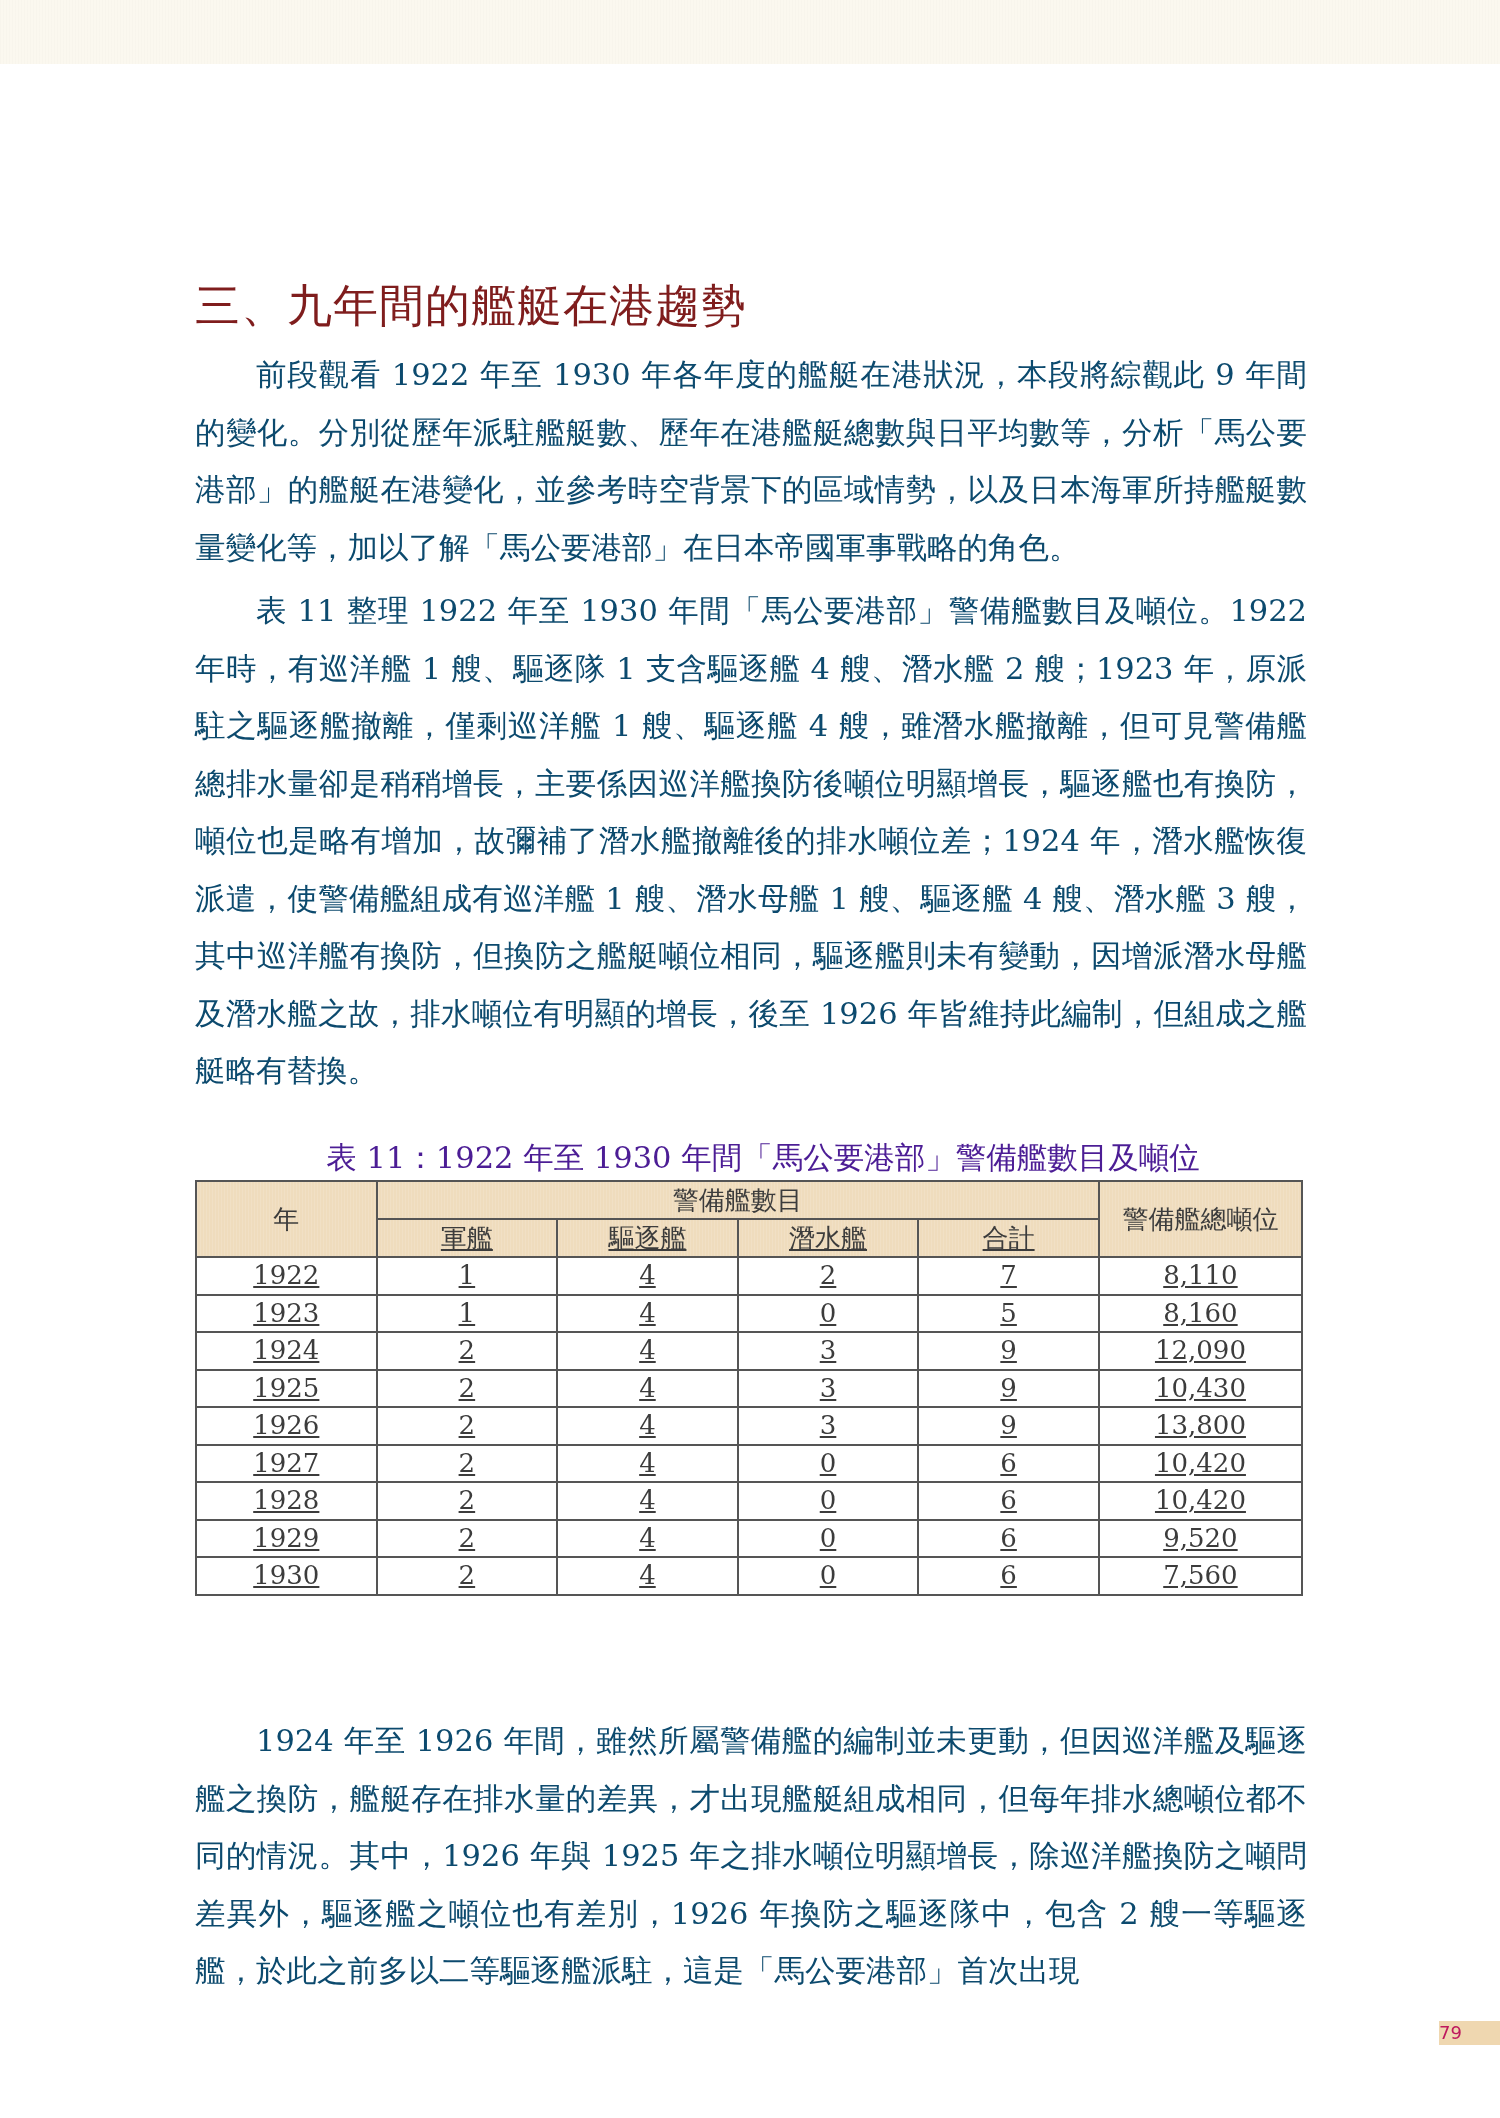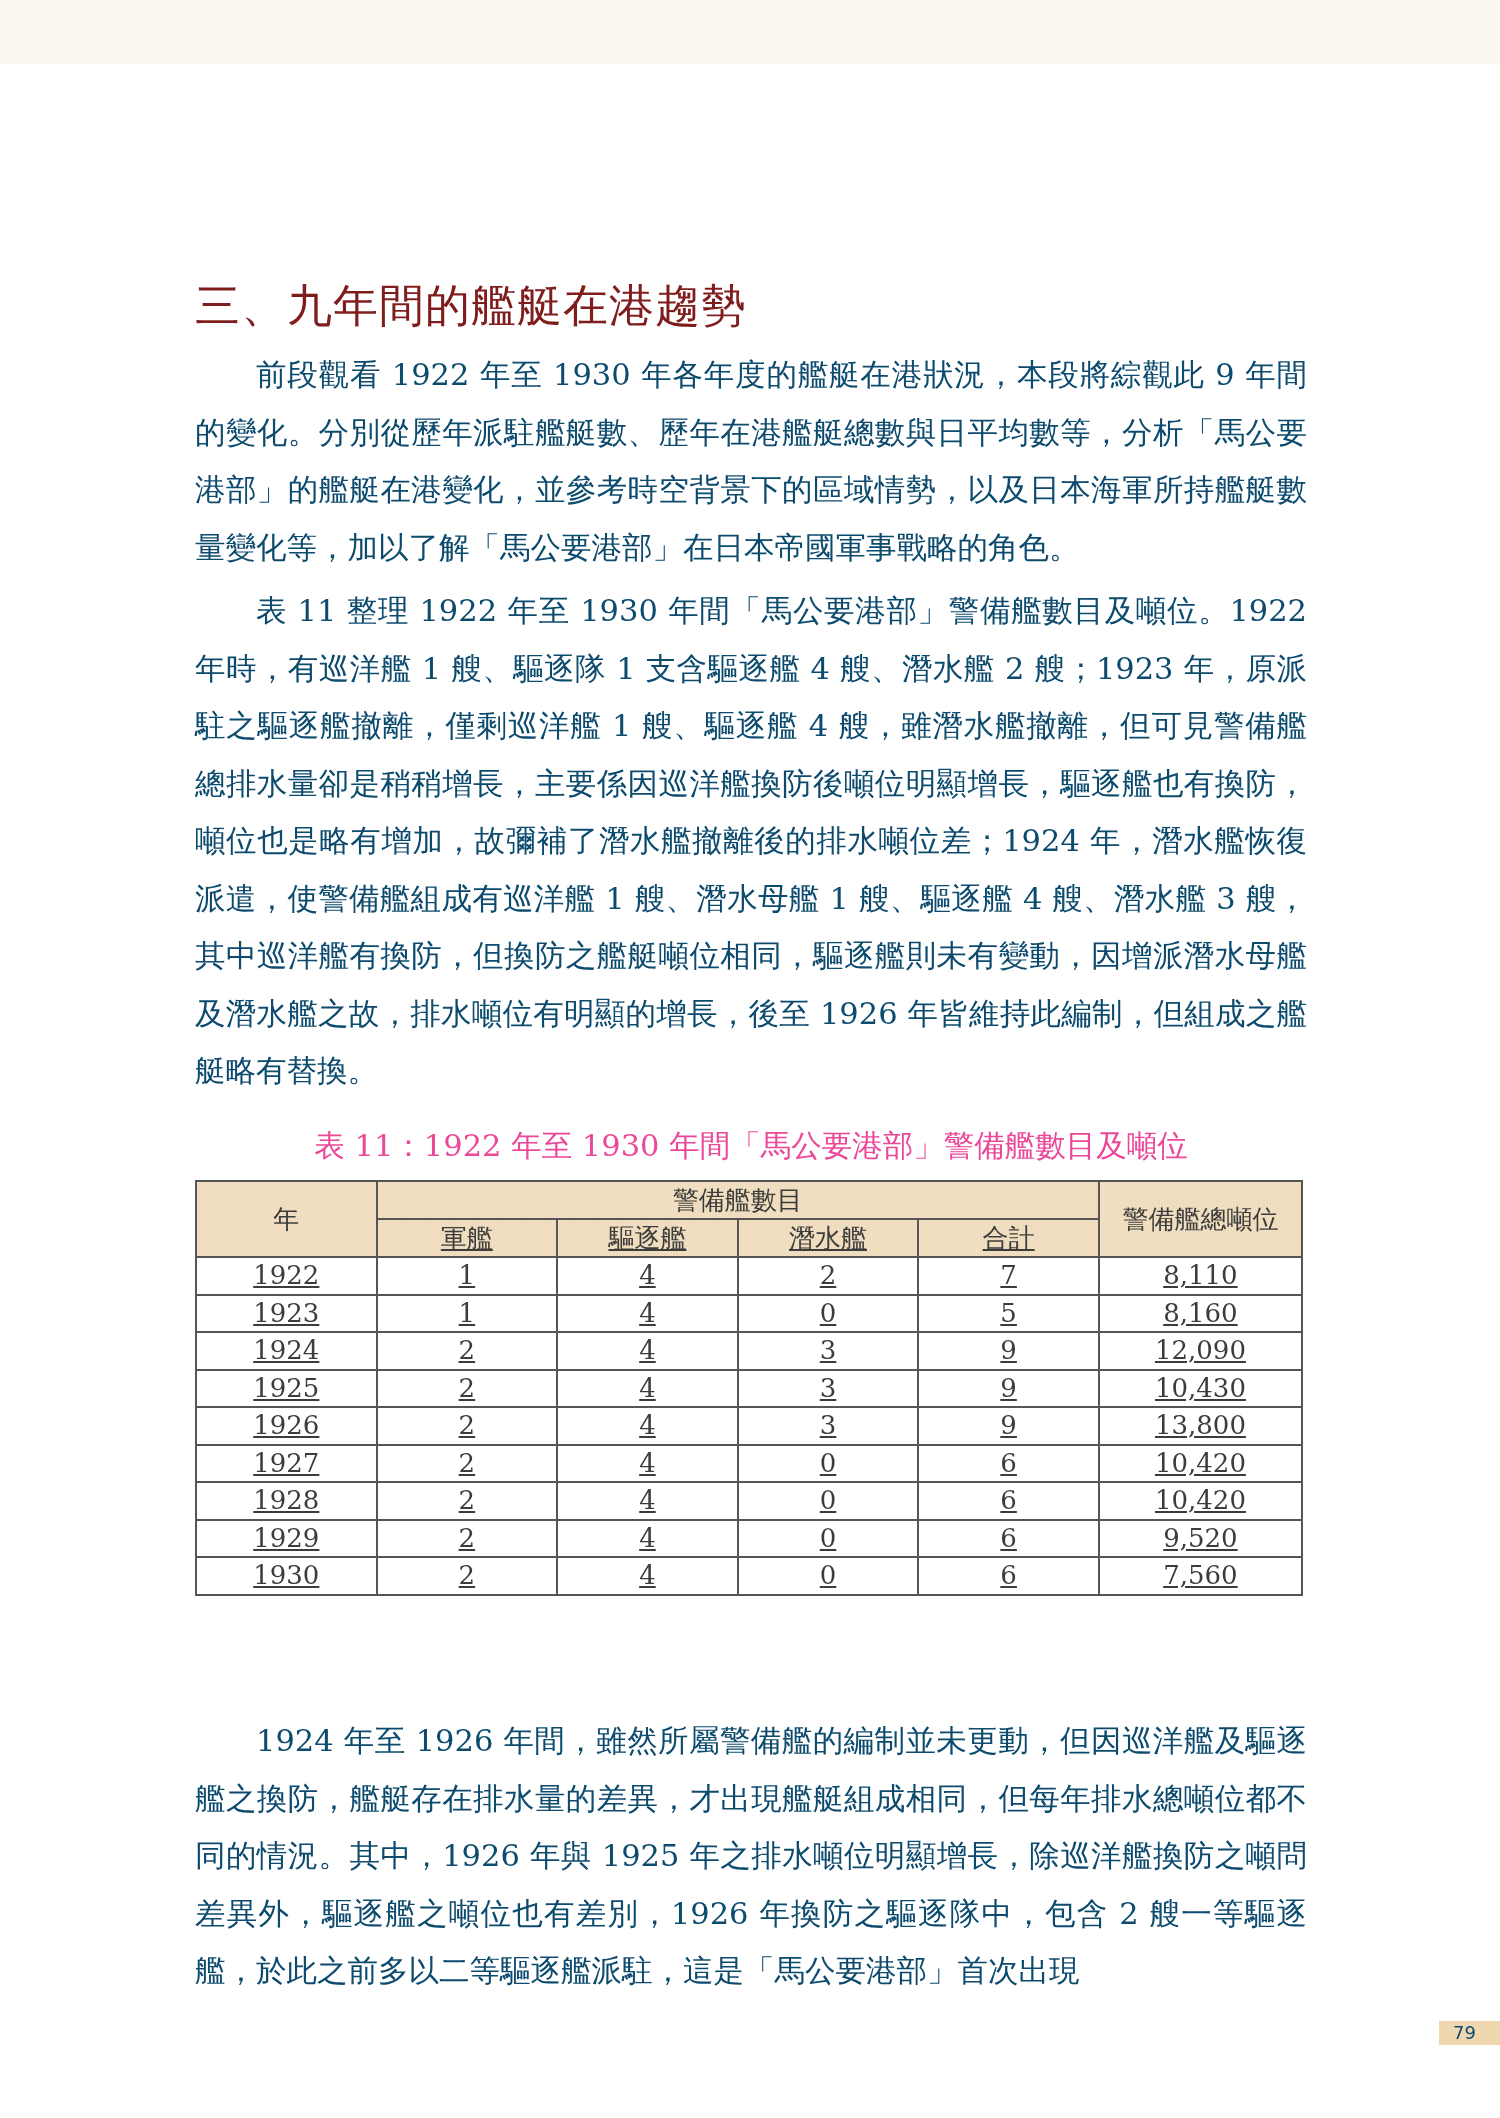--- a/index.html
+++ b/index.html
@@ -24,21 +24,21 @@
     position: absolute; left: 195px; width: 1112px;
     font-size: 30.5px; line-height: 57.5px;
     text-align: justify; text-indent: 61px; margin: 0;
     color: #0c4a6e;
   }
   .p1 { top: 346px; }
   .p2 { top: 582px; }
   .p3 { top: 1712px; }
   .caption {
     position: absolute; left: 195px; width: 1112px; top: 1124px;
-    text-align: center; font-size: 30.5px; line-height: 44px; color: #ec4899; margin: 0;
+    text-align: center; font-size: 30.5px; line-height: 44px; color: #4c1d95; margin: 12px;
   }
   table.data {
     position: absolute; left: 195px; top: 1180px; width: 1108px;
     border-collapse: collapse; font-size: 26px; color: #3c3c3c;
   }
   table.data th, table.data td {
     border: 2px solid #555; text-align: center; padding: 0; font-weight: normal;
   }
   table.data th {
     background: #efdcbd;
@@ -47,21 +47,21 @@
   table.data tr.h1 th { height: 36px; }
   table.data tr.h2 th { height: 36px; text-decoration: underline; }
   table.data td { height: 35.5px; line-height: 35px; text-decoration: underline; }
   .col-year { width: 175px; }
   .col-n { width: 175px; }
   .col-total { width: 197px; }
   .page-num {
     position: absolute; left: 1439px; top: 2021px; width: 61px; height: 24px;
     background: #efd7b0;
     font-family: "DejaVu Sans", "Liberation Sans", sans-serif;
-    font-size: 18px; line-height: 24px; color: #0c4a6e; padding-left: 14px; box-sizing: border-box;
+    font-size: 18px; line-height: 24px; color: #be185d; padding-left: 0; box-sizing: border-box;
   }
 </style>
 </head>
 <body>
 
 <div class="top-band"></div>
 
 <h2 class="heading">三、九年間的艦艇在港趨勢</h2>
 
 <p class="para p1">前段觀看 1922 年至 1930 年各年度的艦艇在港狀況，本段將綜觀此 9 年間的變化。分別從歷年派駐艦艇數、歷年在港艦艇總數與日平均數等，分析「馬公要港部」的艦艇在港變化，並參考時空背景下的區域情勢，以及日本海軍所持艦艇數量變化等，加以了解「馬公要港部」在日本帝國軍事戰略的角色。</p>

